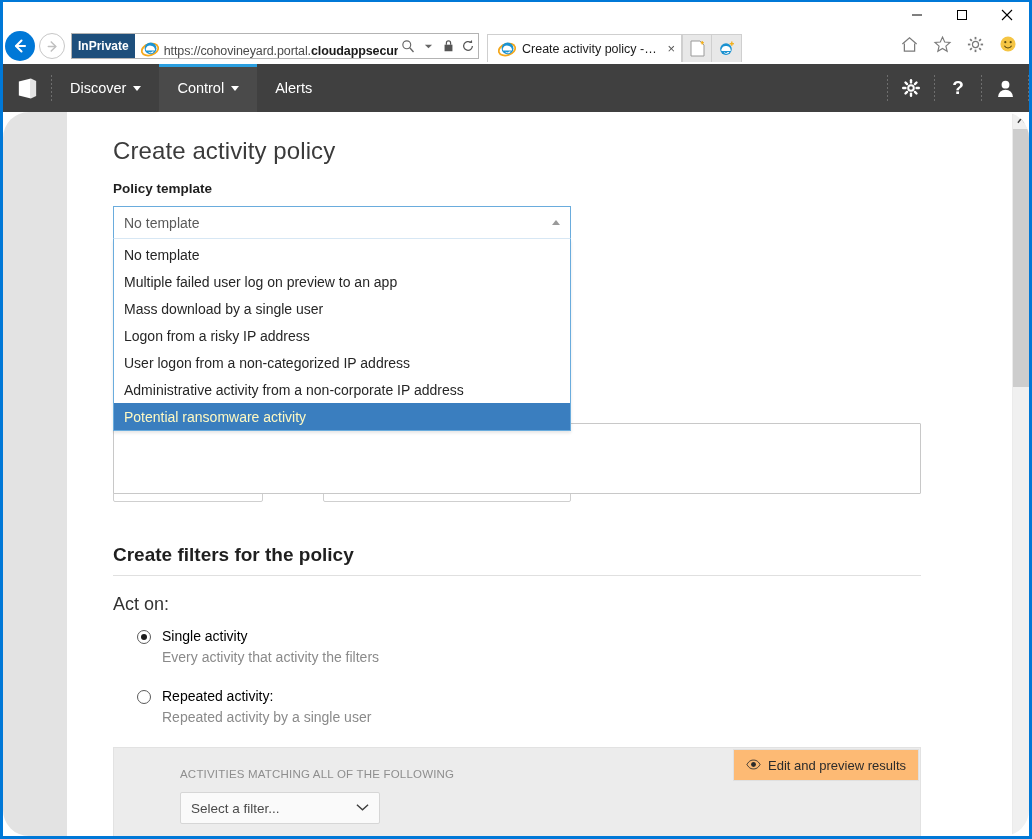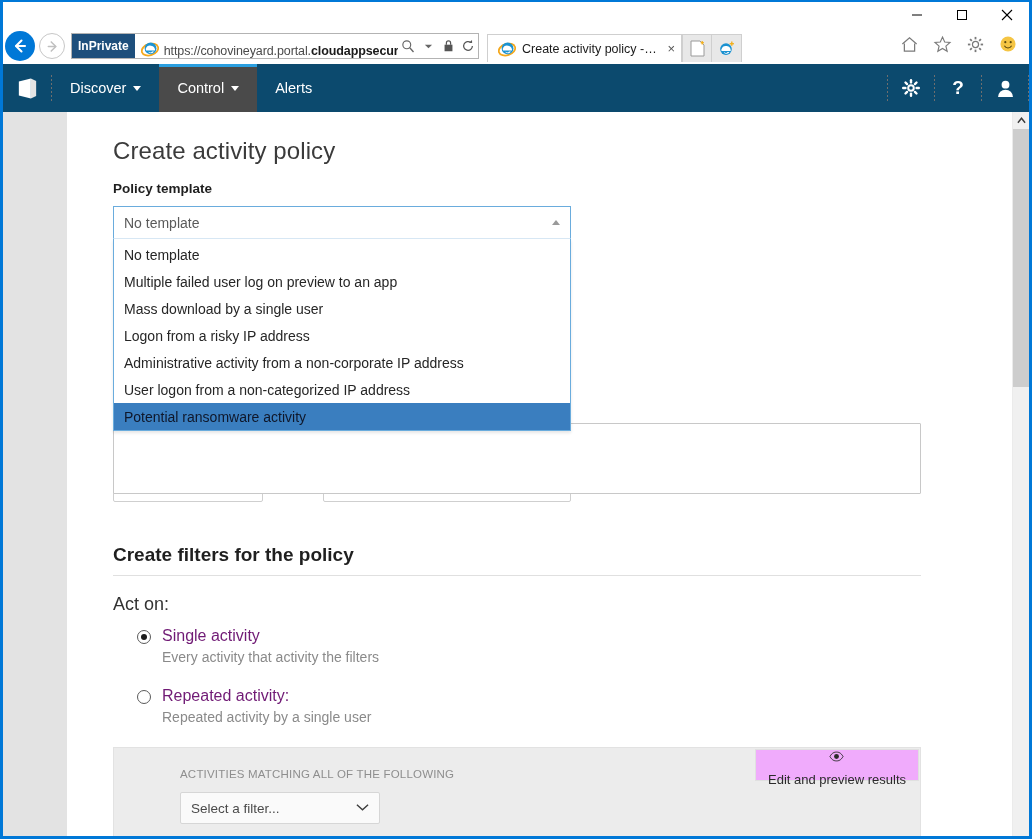--- a/index.html
+++ b/index.html
@@ -123,21 +123,21 @@
   }
   .right-icons {
     margin-left: auto;
     display: flex; align-items: center; gap: 14px;
     padding-right: 8px; color:#6b6b6b;
   }
 
   
   .appnav {
     height: 48px; flex: none;
-    background: #0c4a6e;
+    background: #404040;
     display: flex; align-items: stretch;
     position: relative;
   }
   .waffle {
     width: 48px; display:flex; align-items:center; justify-content:center;
     flex:none;
   }
   .navdiv { width:1px; align-self:center; height:26px;
             background: repeating-linear-gradient(to bottom,#6e6e6e 0 2px,transparent 2px 4px); }
   .navitem {
@@ -151,20 +151,21 @@
     border-top:5px solid #fff; display:block;
   }
   .nav-right { margin-left:auto; display:flex; align-items:stretch; }
   .navicon { width: 46px; display:flex; align-items:center; justify-content:center; color:#fff; }
 
   
   .page {
     flex: 1 1 auto; position: relative;
     display: flex; overflow: hidden;
     background: #fff;
+    border-radius: 26px;
   }
   .leftrail { width: 64px; background:#e3e3e3; flex:none; }
   .content { flex:1 1 auto; position: relative; background:#fff; overflow:hidden; }
 
   .vscroll {
     width: 17px; background: #f0f0f0; flex:none;
     position: relative; border-left: 1px solid #ebebeb;
   }
   .vscroll .arrow-up {
     height: 17px; background:#f0f0f0;
@@ -198,21 +199,21 @@
   }
   .combo-list {
     border:1px solid #6aacdd; border-top:none;
     background:#fff; padding: 2px 0 0 0;
     box-shadow: 0 2px 3px rgba(0,0,0,.10);
   }
   .opt {
     height: 27px; display:flex; align-items:center;
     padding: 0 10px; font-size: 14px; color:#262626;
   }
-  .opt.sel { background:#3a7ebf; color:#0f172a; }
+  .opt.sel { background:#3a7ebf; color:#fef9c3; }
 
   
   .desc-box {
     position: absolute; left: 0; top: 242px;
     width: 808px; height: 71px;
     border: 1px solid #c8c8c8; border-radius: 1px;
     background: #fff;
   }
 
   .row2 { display:flex; gap: 60px; margin-top: 16px; }
@@ -244,21 +245,21 @@
   .radio-row { display:flex; align-items:flex-start; margin-top: 12px; padding-left: 24px; }
   .radio {
     width: 14px; height: 14px; border-radius:50%;
     border: 1px solid #5a5a5a; background:#fff;
     flex:none; margin: 3px 11px 0 0; position: relative;
   }
   .radio.on::after {
     content:''; position:absolute; left:3px; top:3px;
     width:6px; height:6px; border-radius:50%; background:#1a1a1a;
   }
-  .radio-main { font-size: 16px; color:#701a75; }
+  .radio-main { font-size: 14px; color:#000000; }
   .radio-sub { font-size: 14px; color:#8a8a8a; margin-top: 4px; }
 
   .filterpanel {
     margin-top: 22px; width: 808px; height: 124px;
     background: #ececec; border:1px solid #e2e2e2;
     position: relative;
   }
   .fp-title {
     font-size: 11.5px; color:#8e8e8e; letter-spacing:.2px;
     padding: 20px 0 0 66px;
@@ -266,23 +267,23 @@
   .fp-select {
     margin: 12px 0 0 66px;
     width: 200px; height: 32px;
     background: #fafafa; border:1px solid #d6d6d6; border-radius:2px;
     display:flex; align-items:center; padding: 0 10px;
     font-size: 13.5px; color:#4a4a4a;
   }
   .fp-select .chev { margin-left:auto; color:#3c3c3c; font-size: 12px; }
   .preview-btn {
     position: absolute; right: 1px; top: 1px;
-    background:#f0abfc; border:1px solid #e0e0e0;
+    background:#fdba74; border:1px solid #e0e0e0;
     height: 32px; display:flex; align-items:center; gap:7px;
-    padding: 0 12px; font-size: 13px; color:#2b2b2b;flex-direction:column;
+    padding: 0 12px; font-size: 13px; color:#2b2b2b;
   }
 </style>
 </head>
 <body>
 
 <div class="window">
 
   <div class="titlebar">
     <div class="win-buttons">
       <div class="win-btn">
@@ -502,22 +503,22 @@
           <div class="combo-head">
             <span>No template</span>
             <i class="caret-up"></i>
           </div>
 
           <div class="combo-list">
             <div class="opt">No template</div>
             <div class="opt">Multiple failed user log on preview to an app</div>
             <div class="opt">Mass download by a single user</div>
             <div class="opt">Logon from a risky IP address</div>
+            <div class="opt">User logon from a non-categorized IP address</div>
             <div class="opt">Administrative activity from a non-corporate IP address</div>
-            <div class="opt">User logon from a non-categorized IP address</div>
             <div class="opt sel">Potential ransomware activity</div>
           </div>
         </div>
 
         <div class="row2">
           <div class="field">
             <div class="lbl">Policy severity</div>
             <div class="sel-box">
               <span>Low</span>
               <i class="caret-sm"></i>

